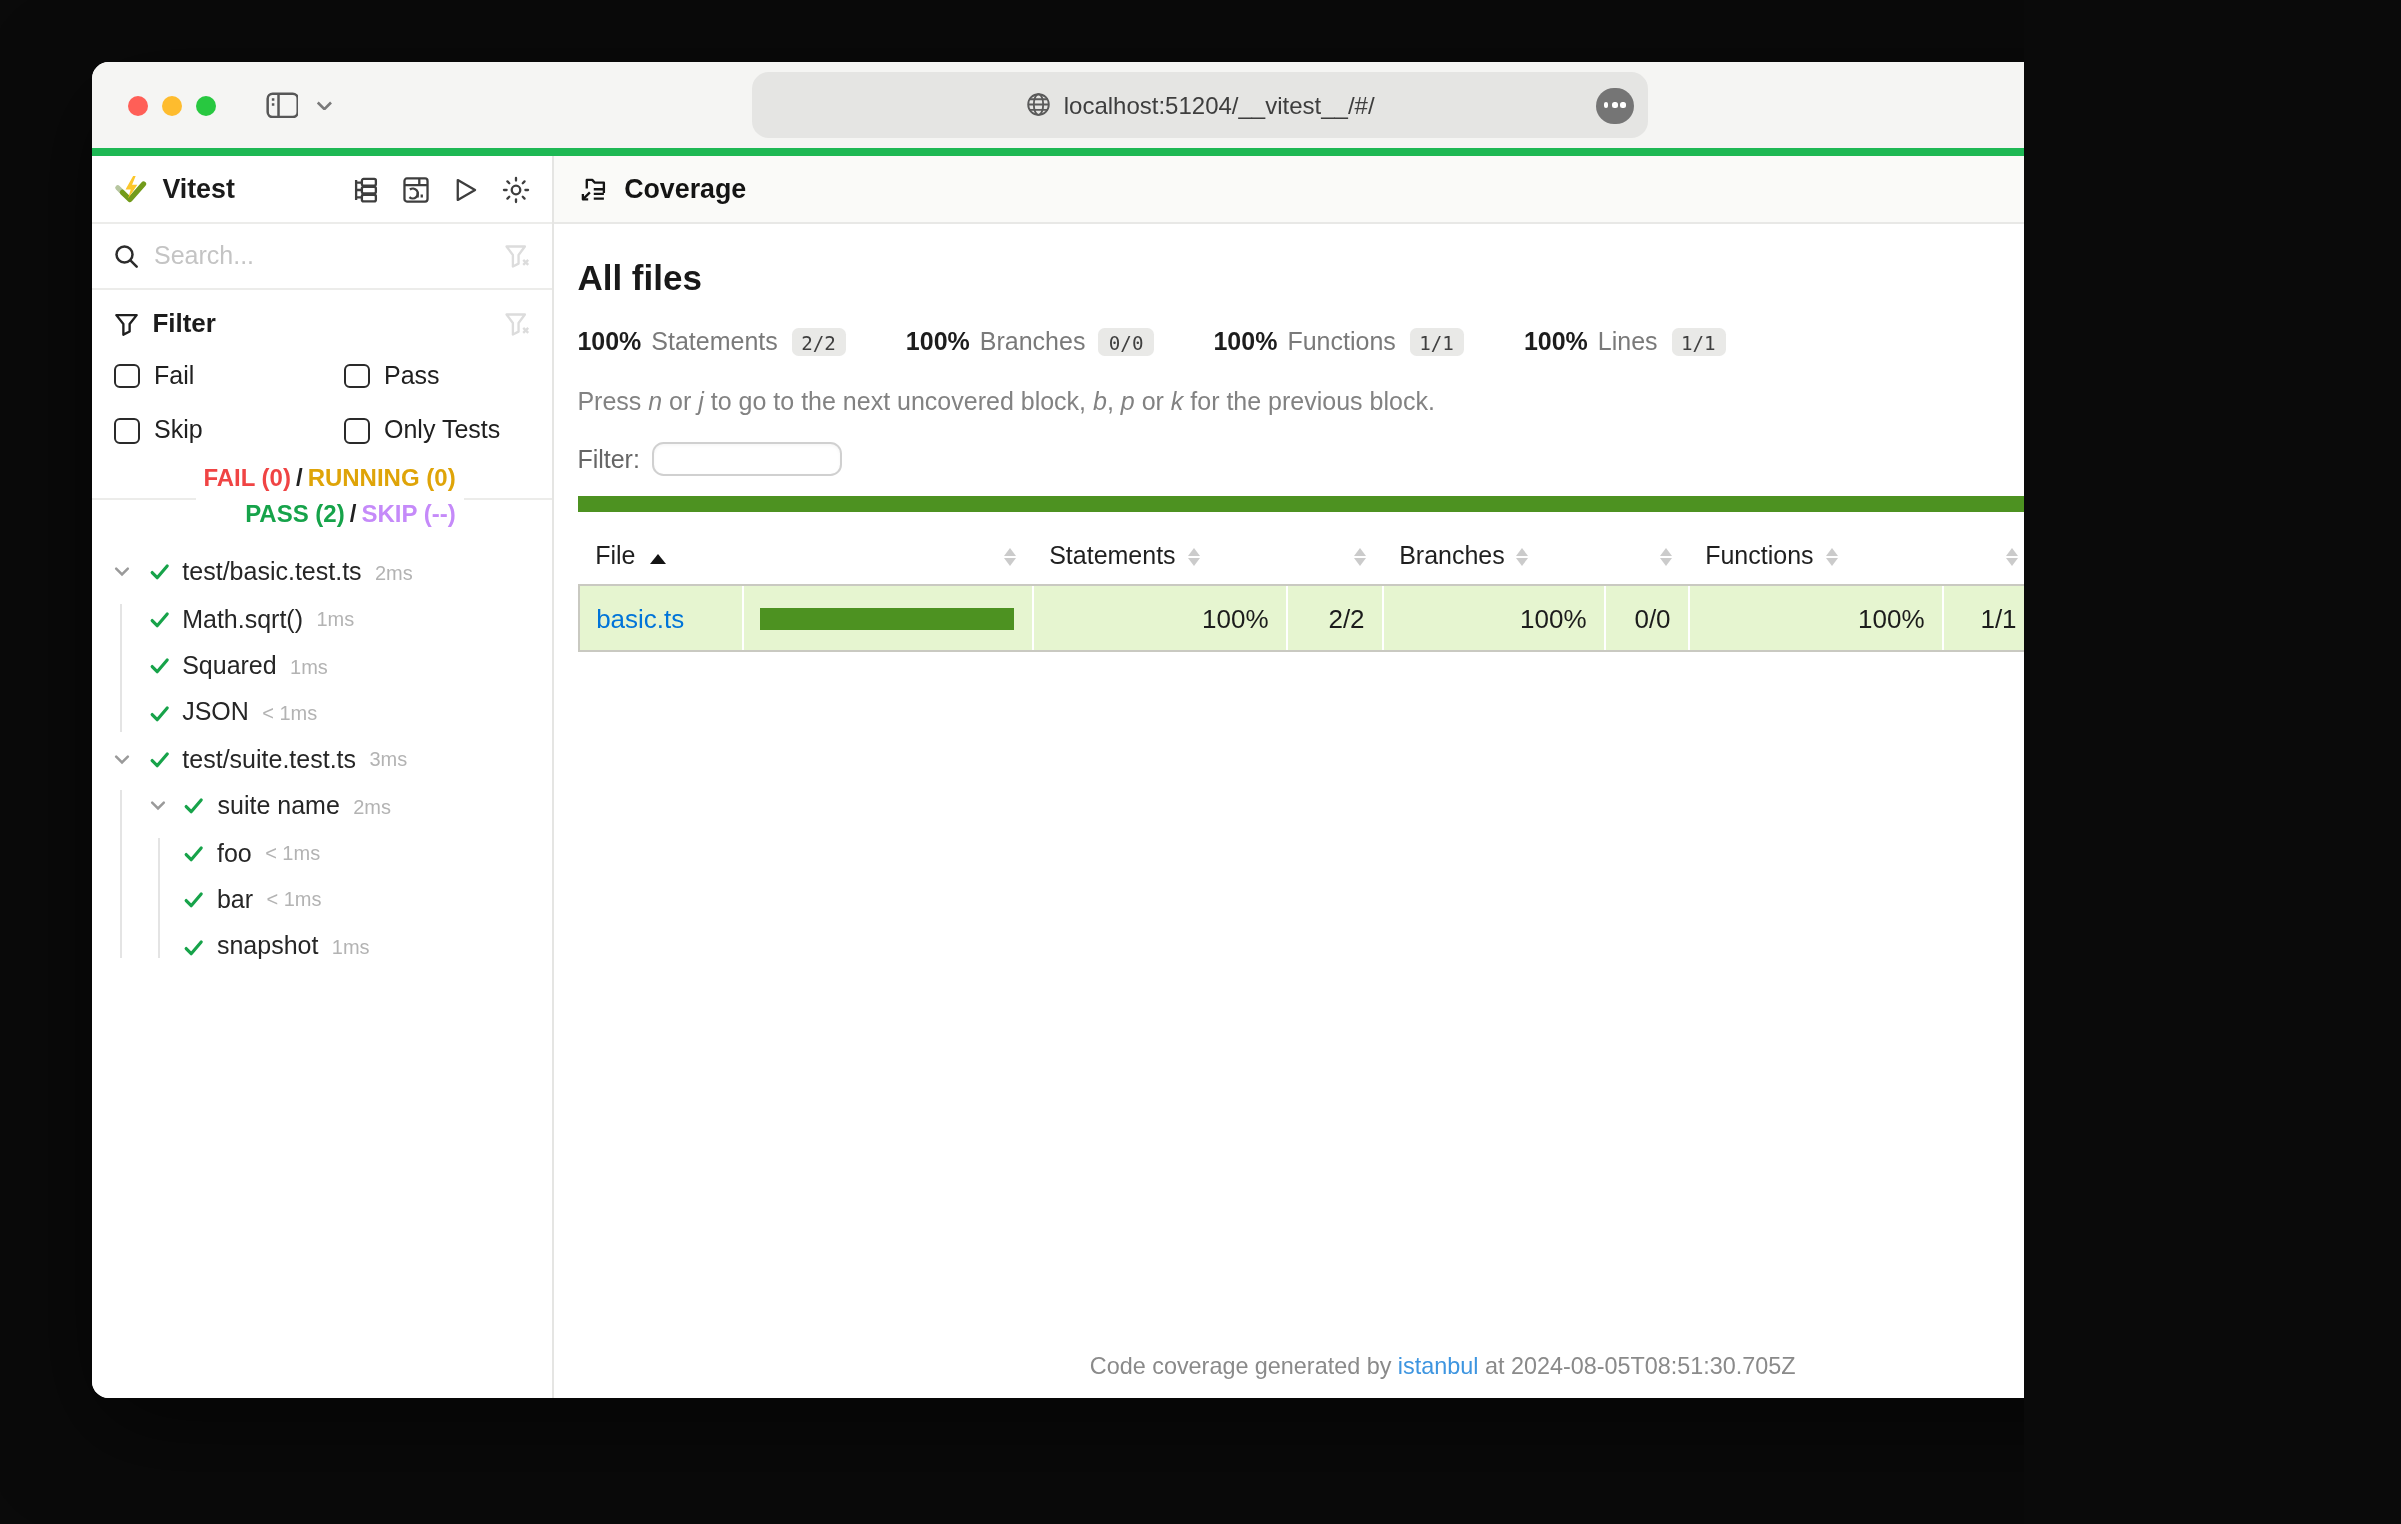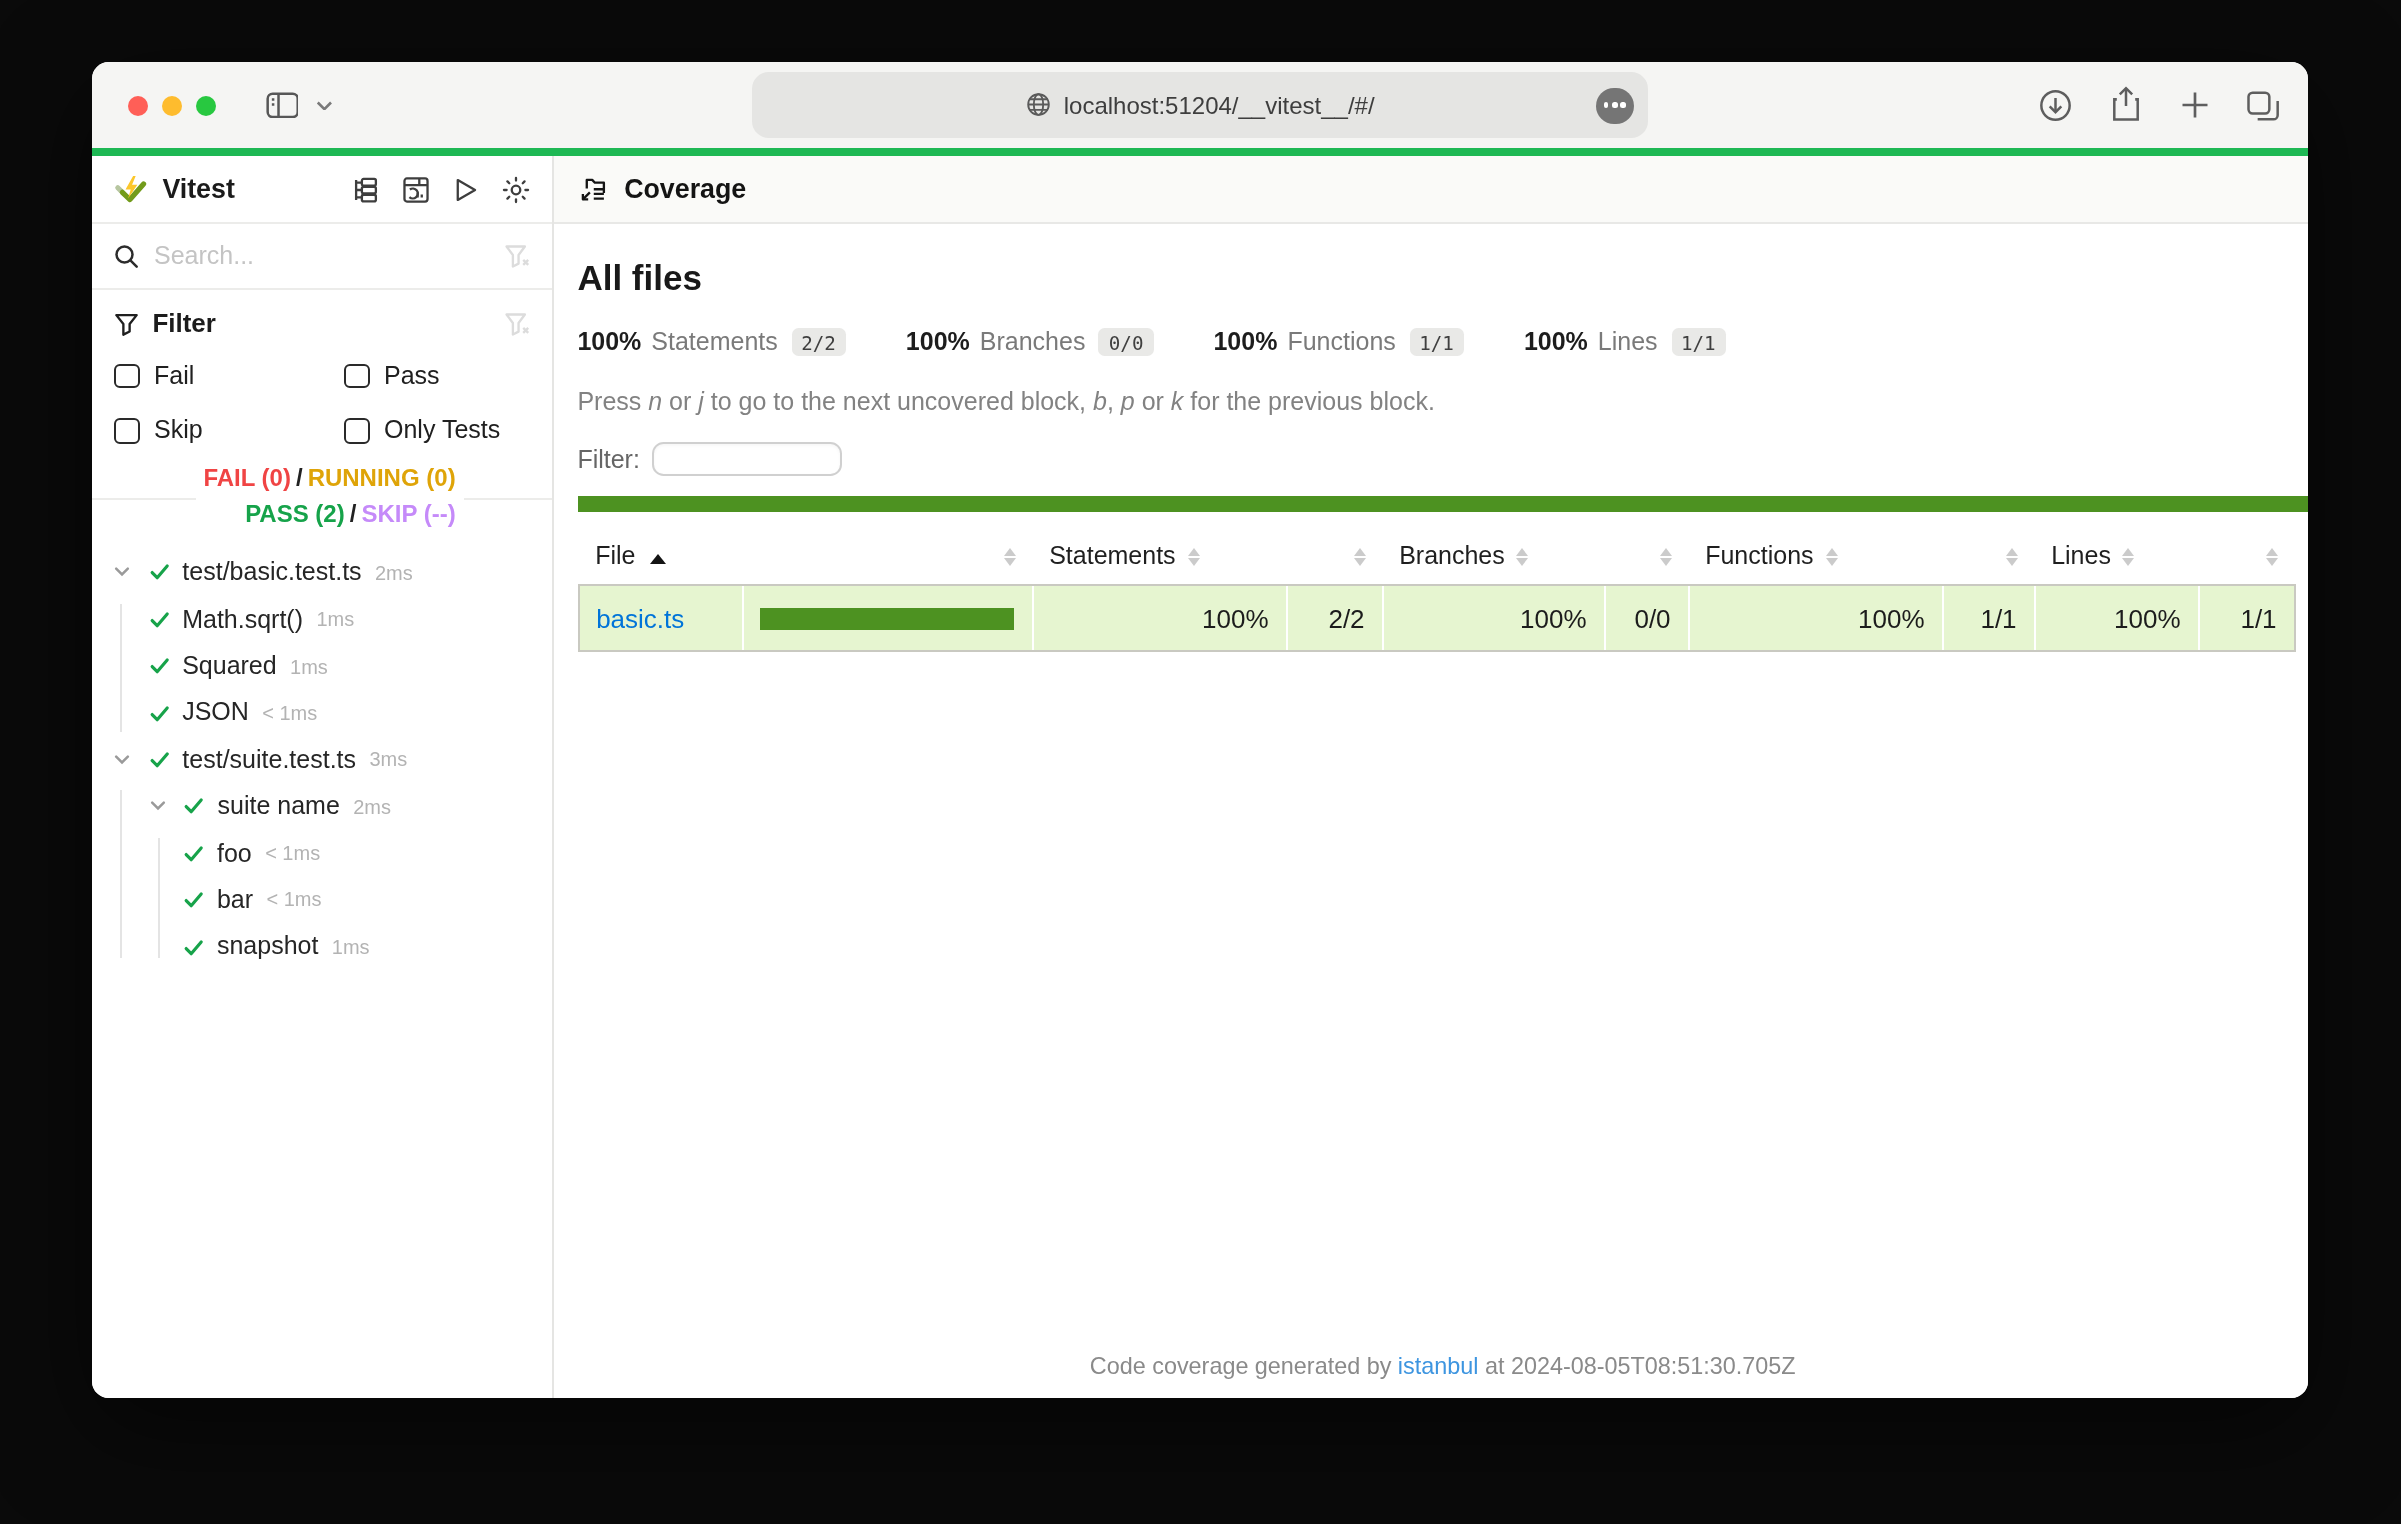--- a/index.html
+++ b/index.html
@@ -1,18 +1,18 @@
 <!DOCTYPE html>
 <html style="font-size:13.4px"><head>
 <meta charset="utf-8">
 <style>
   * { margin:0; padding:0; box-sizing:border-box; }
   html,body { background:#0a0a0a; }
   body { font-family:"Liberation Sans", sans-serif; cursor:default; }
-  .stage { position:relative; width:2401px; height:1524px; background:#0a0a0a; overflow:hidden; }
+  .stage { position:relative; width:2024px; height:1524px; background:#0a0a0a; overflow:hidden; }
   .scaler { position:absolute; left:0; top:0; width:1201px; height:762px;
             transform:scale(2); transform-origin:0 0; }
 
   
   .window { position:absolute; left:46px; top:31px; width:1108px; height:668px;
             background:#ffffff; border-radius:8.4px; overflow:hidden;
             box-shadow:0 15px 50px rgba(0,0,0,.55); display:flex; flex-direction:column; }
 
   
   .titlebar { height:43px; background:#f5f5f3; flex:0 0 auto; position:relative;

